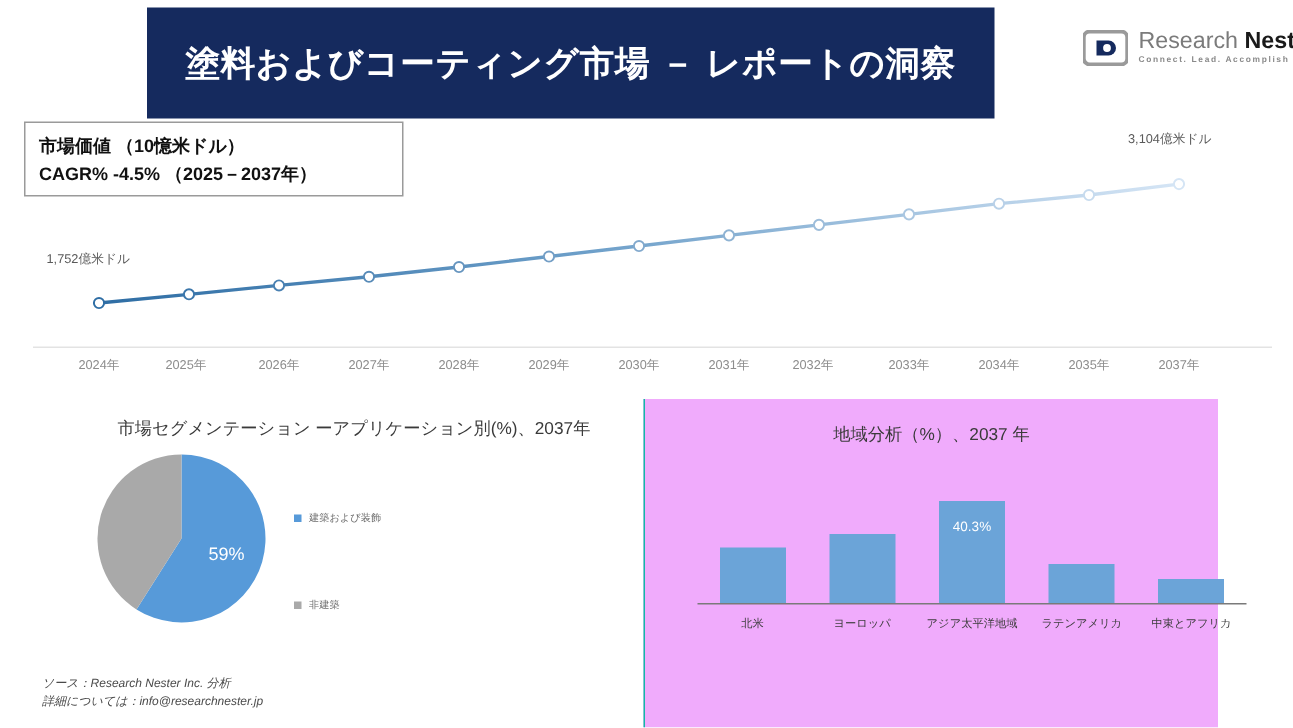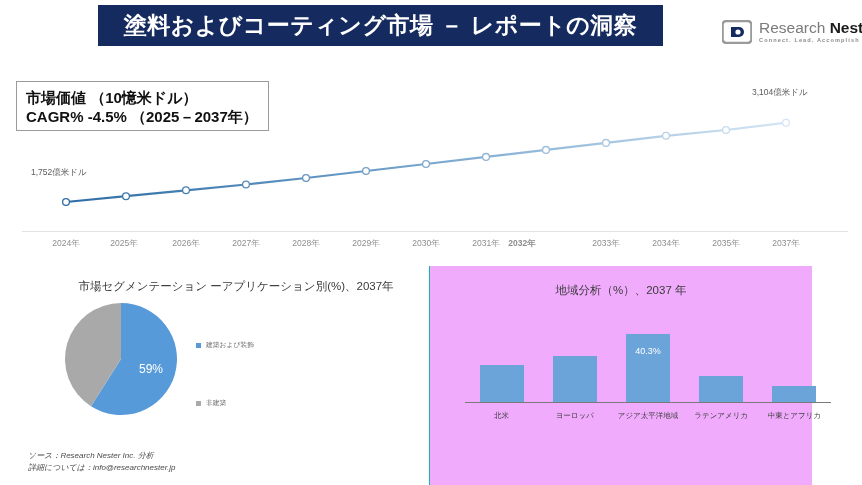--- a/index.html
+++ b/index.html
@@ -13,21 +13,21 @@
   #page {
     position: relative;
     width: 862px; height: 485px;
     background: #ffffff;
   }
 
   
   .header-bar {
     position: absolute;
     left: 98px; top: 5px;
-    width: 565px; height: 41px;
+    width: 565px; height: 74px;
     background: #152a5e;
     display: flex;
     align-items: center;
     justify-content: center;
   }
   .header-title {
     color: #ffffff;
     font-size: 23px;
     font-weight: bold;
     letter-spacing: 0.5px;
@@ -54,21 +54,21 @@
   
   .value-box {
     position: absolute;
     left: 16px; top: 81px;
     width: 253px; height: 50px;
     border: 1px solid #9a9a9a;
     background: #ffffff;
     padding: 6px 9px 0 9px;
   }
   .value-line {
-    font-size: 15px; font-weight: bold; color: #111111;
+    font-size: 12px; font-weight: bold; color: #111111;
     line-height: 19px; white-space: nowrap;
   }
 
   
   .linechart {
     position: absolute;
     left: 0; top: 70px;
     width: 862px; height: 185px;
   }
   .ann-start {
@@ -228,21 +228,21 @@
   <div class="axis-line"></div>
   <div class="xlabels" id="xlabels">
       <div class="xlabel" style="left: 66px;">2024年</div>
       <div class="xlabel" style="left: 124px;">2025年</div>
       <div class="xlabel" style="left: 186px;">2026年</div>
       <div class="xlabel" style="left: 246px;">2027年</div>
       <div class="xlabel" style="left: 306px;">2028年</div>
       <div class="xlabel" style="left: 366px;">2029年</div>
       <div class="xlabel" style="left: 426px;">2030年</div>
       <div class="xlabel" style="left: 486px;">2031年</div>
-      <div class="xlabel" style="left: 522px; font-weight: bold;">2032年</div>
+      <div class="xlabel" style="left: 542px;">2032年</div>
       <div class="xlabel" style="left: 606px;">2033年</div>
       <div class="xlabel" style="left: 666px;">2034年</div>
       <div class="xlabel" style="left: 726px;">2035年</div>
       <div class="xlabel" style="left: 786px;">2037年</div>
     </div>
 
   <div class="panel-left">
     <div class="panel-title">市場セグメンテーション ーアプリケーション別(%)、2037年</div>
     <div class="pie-area">
       <svg class="pie-svg" width="118" height="118" viewBox="0 0 118 118">

